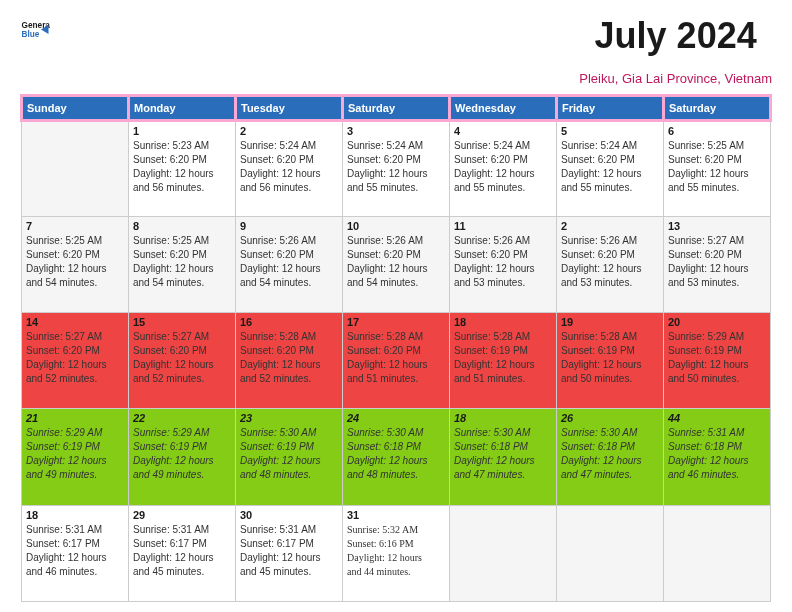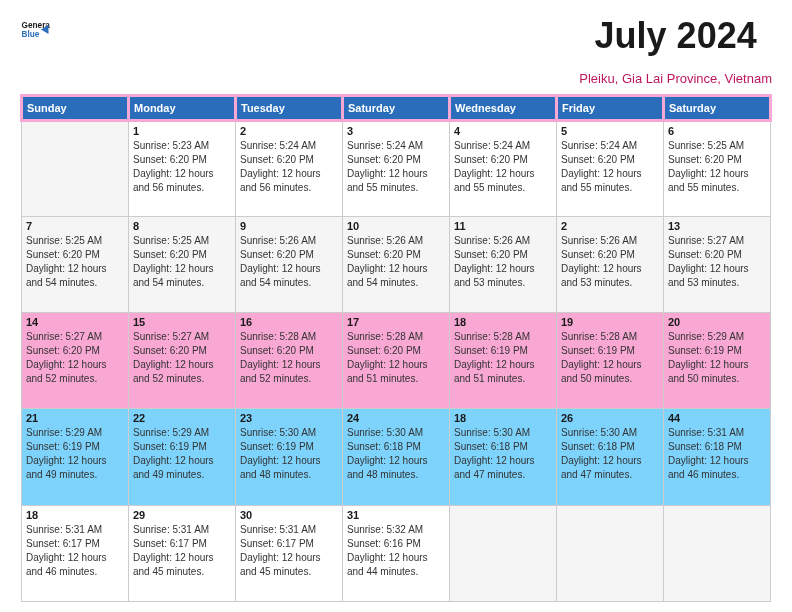--- a/index.html
+++ b/index.html
@@ -207,21 +207,21 @@
 and 53 minutes.</div>
           </td>
           <td>
             <span class="day-num">13</span>
             <div class="day-info" style="white-space: pre-line;">Sunrise: 5:27 AM
 Sunset: 6:20 PM
 Daylight: 12 hours
 and 53 minutes.</div>
           </td>
         </tr>
-        <tr style="background: #f9a8d4;">
+        <tr style="background: #ef4444;">
           <td>
             <span class="day-num">14</span>
             <div class="day-info" style="white-space: pre-line;">Sunrise: 5:27 AM
 Sunset: 6:20 PM
 Daylight: 12 hours
 and 52 minutes.</div>
           </td>
           <td>
             <span class="day-num">15</span>
             <div class="day-info" style="white-space: pre-line;">Sunrise: 5:27 AM
@@ -258,21 +258,21 @@
 and 50 minutes.</div>
           </td>
           <td>
             <span class="day-num">20</span>
             <div class="day-info" style="white-space: pre-line;">Sunrise: 5:29 AM
 Sunset: 6:19 PM
 Daylight: 12 hours
 and 50 minutes.</div>
           </td>
         </tr>
-        <tr style="background: #7dd3fc;">
+        <tr style="background: #84cc16; font-style: italic;">
           <td>
             <span class="day-num">21</span>
             <div class="day-info" style="white-space: pre-line;">Sunrise: 5:29 AM
 Sunset: 6:19 PM
 Daylight: 12 hours
 and 49 minutes.</div>
           </td>
           <td>
             <span class="day-num">22</span>
             <div class="day-info" style="white-space: pre-line;">Sunrise: 5:29 AM
@@ -333,21 +333,21 @@
           </td>
           <td>
             <span class="day-num">30</span>
             <div class="day-info" style="white-space: pre-line;">Sunrise: 5:31 AM
 Sunset: 6:17 PM
 Daylight: 12 hours
 and 45 minutes.</div>
           </td>
           <td>
             <span class="day-num">31</span>
-            <div class="day-info" style="white-space: pre-line;">Sunrise: 5:32 AM
+            <div class="day-info" style="white-space: pre-line; font-family: Liberation Serif, serif;">Sunrise: 5:32 AM
 Sunset: 6:16 PM
 Daylight: 12 hours
 and 44 minutes.</div>
           </td>
           <td class="empty-cell" style="background: rgb(240, 240, 240);"></td>
           <td class="empty-cell" style="background: rgb(240, 240, 240);"></td>
           <td class="empty-cell" style="background: rgb(240, 240, 240);"></td>
         </tr>
       </tbody>
   </table>

